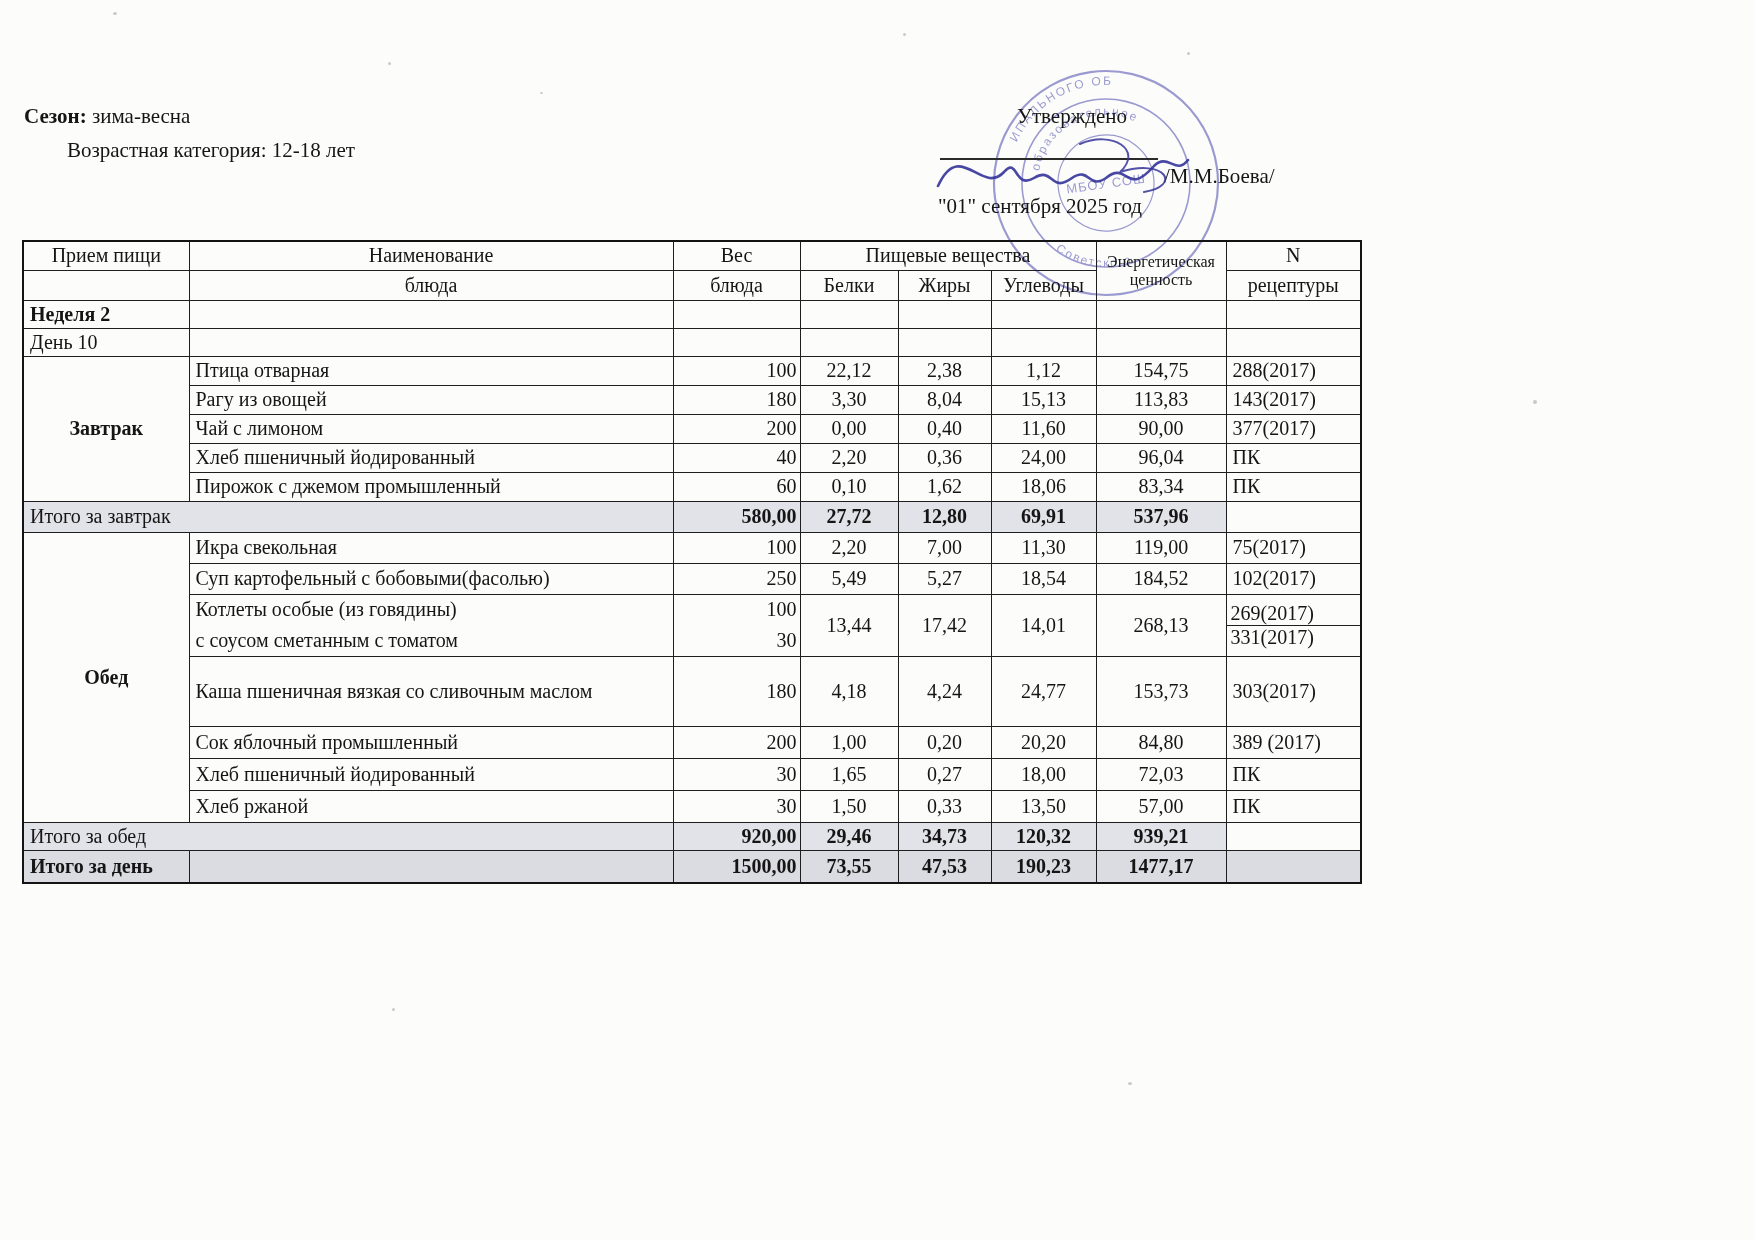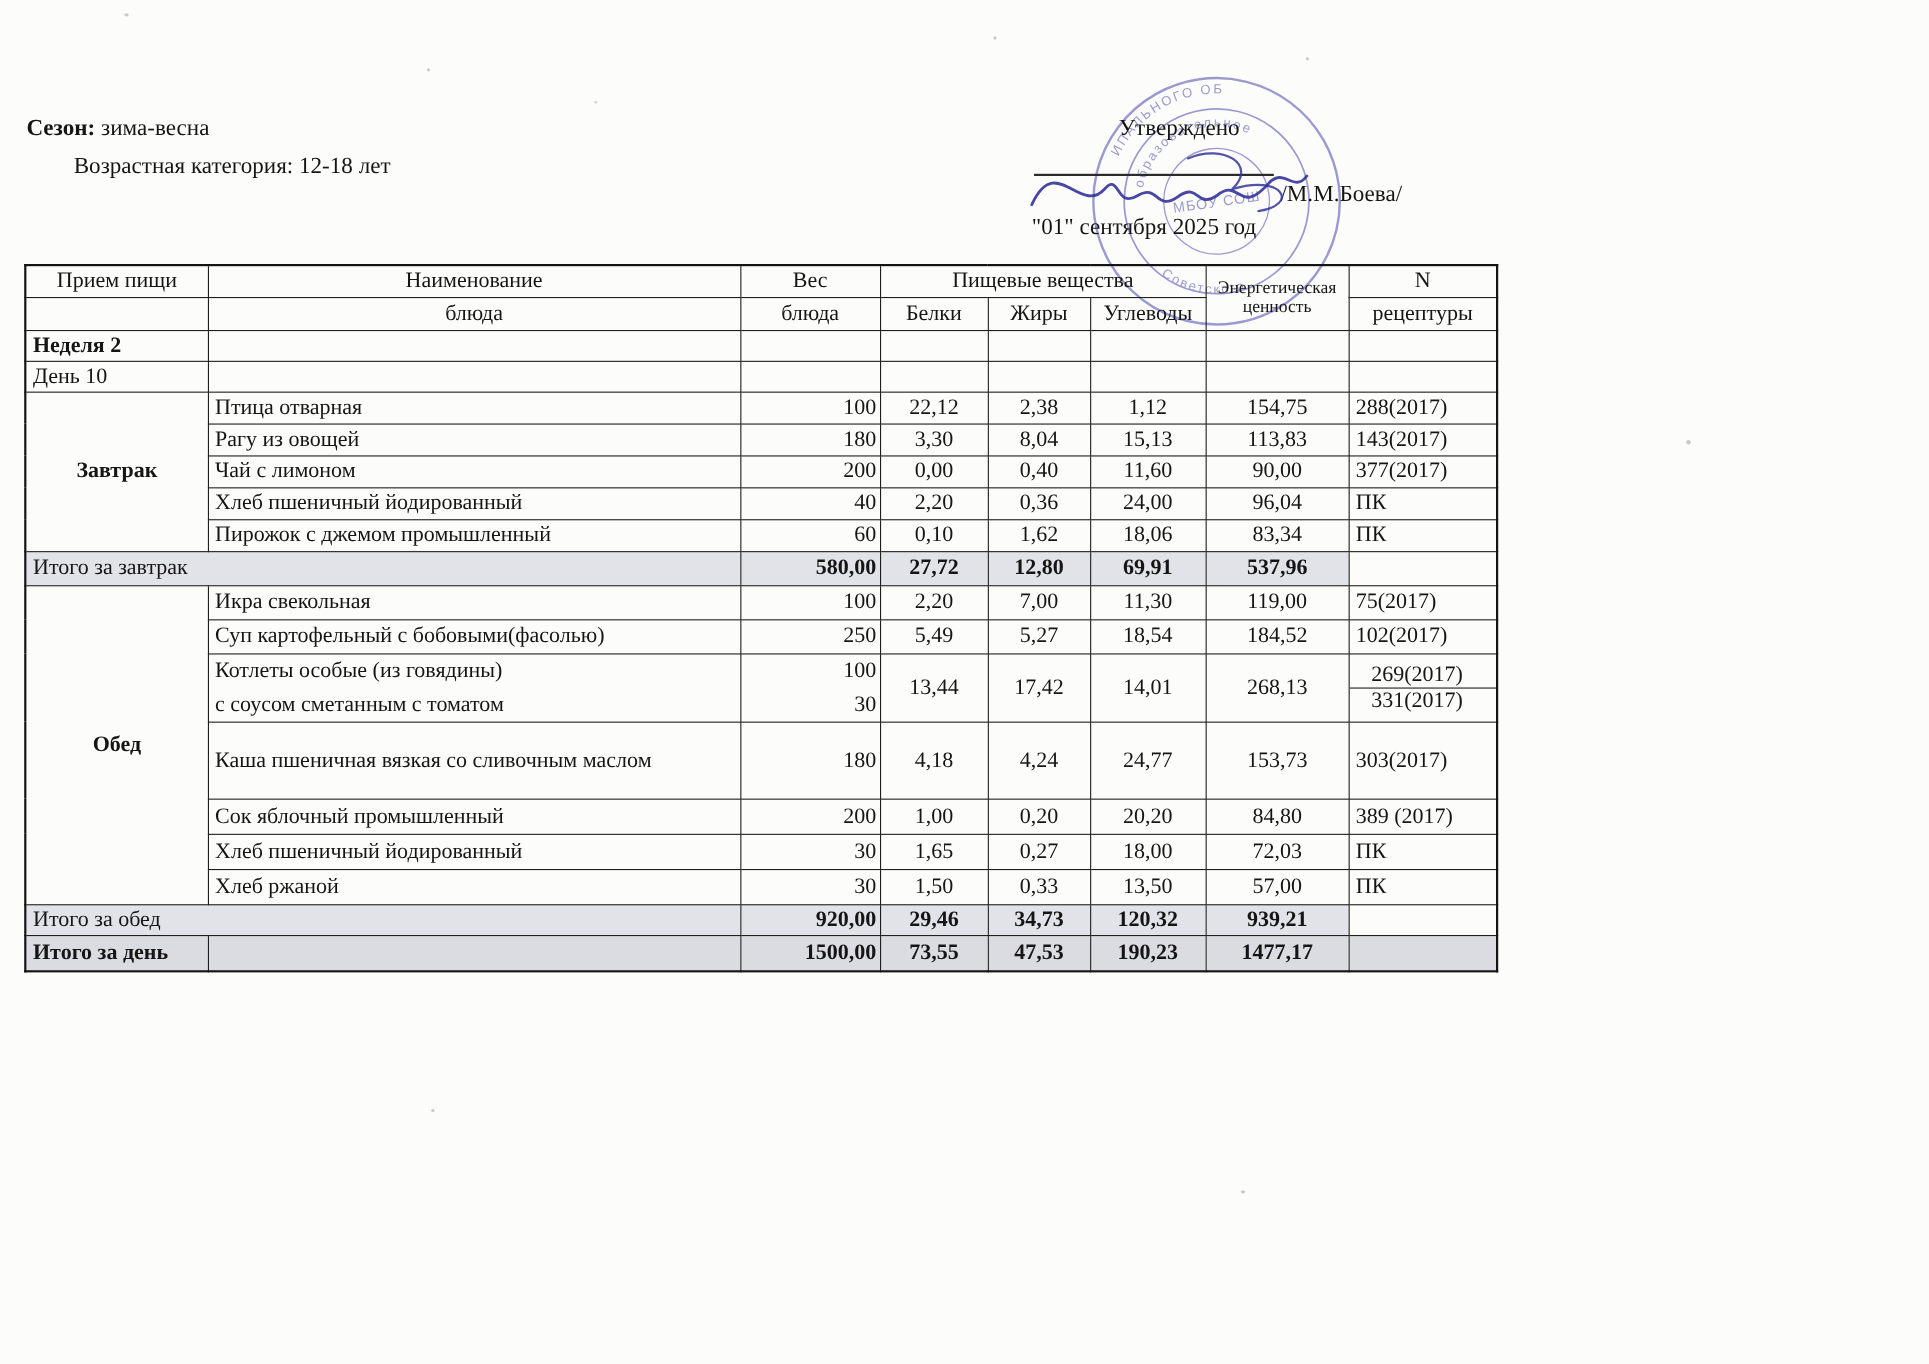--- a/index.html
+++ b/index.html
@@ -63,21 +63,21 @@
   tr.r-l{height:31px;}
   tr.r-kot{height:62px;}
   tr.r-kasha{height:70px;}
   tr.r-l2{height:32px;}
   tr.r-toto{height:28px;}
   tr.r-totd{height:33px;}
 
   td.sp{padding:0 !important;vertical-align:top;}
   .cellfill{display:flex;flex-direction:column;justify-content:space-between;height:60px;padding:3px 3px 3px 6px;box-sizing:border-box;}
   .cellfill.wt{align-items:flex-end;padding-right:3px;}
-  .half{height:50%;display:flex;align-items:center;padding-left:20px;box-sizing:border-box;}
+  .half{height:50%;display:flex;align-items:center;padding-left:4px;box-sizing:border-box;}
   .half.hb{border-bottom:1.5px solid #1e1e1e;}
 </style>
 </head>
 <body>
 
 <div class="page">
 
   <div class="speck" style="left:113px;top:12px;width:4px;height:3px;"></div>
   <div class="speck" style="left:388px;top:62px;width:3px;height:3px;"></div>
   <div class="speck" style="left:540px;top:92px;width:3px;height:2px;"></div>

